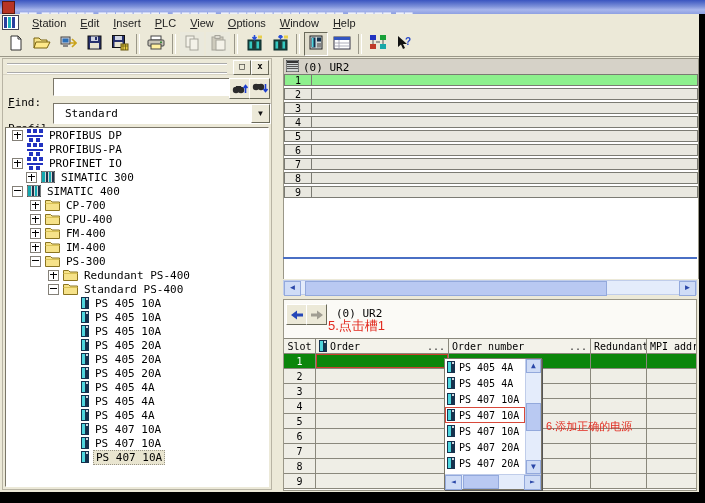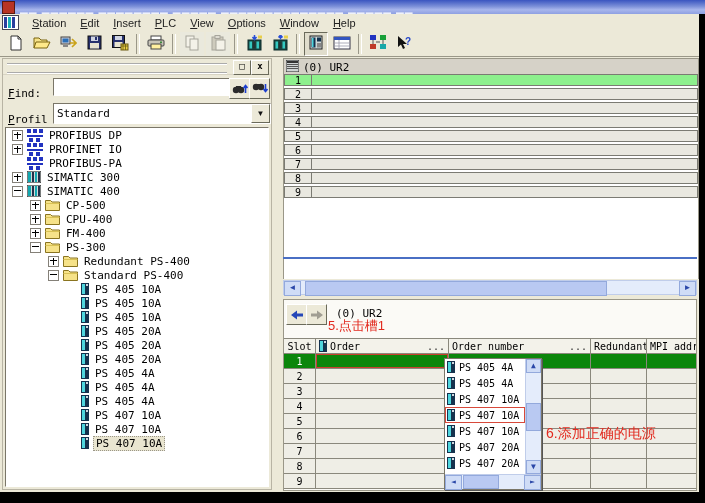--- a/index.html
+++ b/index.html
@@ -39,30 +39,30 @@
            border:1px solid #b8b4a4;}
   .cat-head{position:relative;height:15px;border-bottom:1px solid #d8d4c4;}
   .grip{position:absolute;left:4px;right:44px;top:4px;height:7px;
         border-top:2px groove #fff;border-bottom:2px groove #fff;}
   .cat-btn{position:absolute;top:1px;width:16px;height:13px;background:#ece9d8;
            border:1px solid;border-color:#fff #6a6a5a #6a6a5a #fff;
            font-size:9px;line-height:11px;text-align:center;font-family:"DejaVu Sans Mono",monospace;}
   .cat-btn.max{right:20px;}
   .cat-btn.close{right:2px;font-weight:bold;}
   .cat-row{position:relative;height:26px;}
-  .cat-label{position:absolute;left:5px;top:12px;font-family:"DejaVu Sans Mono",monospace;font-size:11px;}
+  .cat-label{position:absolute;left:5px;top:21px;font-family:"DejaVu Sans Mono",monospace;font-size:11px;}
   .cat-label u{text-decoration:underline;}
   .find-input{position:absolute;left:50px;top:3px;width:172px;height:16px;background:#fff;
               border:1px solid;border-color:#7a7668 #fff #fff #7a7668;font-size:11px;padding:0 2px;}
   .find-btn{position:absolute;top:3px;width:19px;height:19px;background:#ece9d8;
             border:1px solid;border-color:#fff #6a6a5a #6a6a5a #fff;display:flex;align-items:center;justify-content:center;}
   .find-btn.up{left:226px;}.find-btn.down{left:246px;}
   .profil-select{position:absolute;left:50px;top:2px;width:216px;height:19px;background:#fff;
               border:1px solid;border-color:#7a7668 #fff #fff #7a7668;display:flex;align-items:center;}
-  .profil-select .val{flex:1;padding-left:3px;font-family:"DejaVu Sans Mono",monospace;font-size:11px;}
+  .profil-select .val{flex:1;padding-left:11px;font-family:"DejaVu Sans Mono",monospace;font-size:11px;}
   .drop-btn{width:17px;height:17px;background:#ece9d8;border:1px solid;border-color:#fff #6a6a5a #6a6a5a #fff;
             display:flex;align-items:center;justify-content:center;font-size:8px;color:#111;}
   .tree{position:absolute;left:2px;top:68px;width:262px;height:358px;background:#fff;
         border:1px solid;border-color:#7a7668 #fff #fff #7a7668;overflow:hidden;
         font-family:"DejaVu Sans Mono",monospace;font-size:11px;}
   .titem{height:14px;display:flex;align-items:center;white-space:nowrap;}
   .expander{width:9px;height:9px;border:1px solid #848078;background:#fff;position:relative;flex:none;margin-right:4px;}
   .expander::before{content:"";position:absolute;left:1px;right:1px;top:3.5px;height:1px;background:#000;}
   .expander.plus::after{content:"";position:absolute;top:1px;bottom:1px;left:3.5px;width:1px;background:#000;}
   .expander.none{visibility:hidden;}
@@ -93,21 +93,21 @@
   .lower{position:absolute;left:283px;top:299px;width:414px;height:192px;background:#fbfaf6;
          border:1px solid #9a9788;box-sizing:border-box;}
   .navrow{position:relative;height:38px;}
   .navbtn{position:absolute;top:4px;width:19px;height:19px;background:#ece9d8;
           border:1px solid;border-color:#fff #6a6a5a #6a6a5a #fff;
           display:flex;align-items:center;justify-content:center;}
   .navbtn.back{left:2px;}.navbtn.fwd{left:22px;}
   .lower-title{position:absolute;left:52px;top:7px;font-family:"DejaVu Sans Mono",monospace;}
   .ann{color:#e22a1f;font-size:13px;font-family:"Liberation Sans",sans-serif;white-space:nowrap;}
   .ann.step5{position:absolute;left:44px;top:17px;}
-  .ann6{position:absolute;left:262px;top:119px;color:#e22a1f;font-size:14px;white-space:nowrap;margin-top:6px;}
+  .ann6{position:absolute;left:262px;top:119px;color:#e22a1f;font-size:11px;white-space:nowrap;}
 
   .dtable{position:absolute;left:0px;top:38px;width:412px;font-family:"DejaVu Sans Mono",monospace;font-size:10px;}
   .drow{display:flex;height:15px;box-sizing:border-box;border-bottom:1px solid #8a887c;background:#efeee6;}
   .drow.head{height:16px;background:#f3f2ea;border-top:1px solid #8a887c;font-size:10px;}
   .dcell{border-right:1px solid #8a887c;box-sizing:border-box;display:flex;align-items:center;
          padding:0 3px;overflow:hidden;white-space:nowrap;}
   .c-slot{width:32px;justify-content:center;}
   .c-mod{width:133px;}
   .c-ord{width:142px;}
   .c-fw{width:56px;}
@@ -315,48 +315,48 @@
               <rect x="6" y="0" width="4" height="4" fill="#2233c0"></rect>
               <rect x="12" y="0" width="4" height="4" fill="#2233c0"></rect>
               <rect x="0" y="6" width="16" height="2" fill="#2233c0"></rect>
               <rect x="2" y="9" width="4" height="4" fill="#2233c0"></rect>
               <rect x="9" y="9" width="4" height="4" fill="#2233c0"></rect>
             </svg>
           </span>
           <span class="tlabel">PROFIBUS DP</span>
         </div>
         <div class="titem" style="padding-left: 6px;">
-          <span class="expander plus"></span>
+          <span class="expander none"></span>
           <span class="ticon">
             <svg width="16" height="13" viewBox="0 0 16 13">
               <rect x="0" y="0" width="4" height="4" fill="#2233c0"></rect>
               <rect x="6" y="0" width="4" height="4" fill="#2233c0"></rect>
               <rect x="12" y="0" width="4" height="4" fill="#2233c0"></rect>
               <rect x="0" y="6" width="16" height="2" fill="#2233c0"></rect>
               <rect x="2" y="9" width="4" height="4" fill="#2233c0"></rect>
               <rect x="9" y="9" width="4" height="4" fill="#2233c0"></rect>
             </svg>
           </span>
-          <span class="tlabel">PROFINET IO</span>
+          <span class="tlabel">PROFIBUS-PA</span>
         </div>
         <div class="titem" style="padding-left: 6px;">
-          <span class="expander none"></span>
+          <span class="expander plus"></span>
           <span class="ticon">
             <svg width="16" height="13" viewBox="0 0 16 13">
               <rect x="0" y="0" width="4" height="4" fill="#2233c0"></rect>
               <rect x="6" y="0" width="4" height="4" fill="#2233c0"></rect>
               <rect x="12" y="0" width="4" height="4" fill="#2233c0"></rect>
               <rect x="0" y="6" width="16" height="2" fill="#2233c0"></rect>
               <rect x="2" y="9" width="4" height="4" fill="#2233c0"></rect>
               <rect x="9" y="9" width="4" height="4" fill="#2233c0"></rect>
             </svg>
           </span>
-          <span class="tlabel">PROFIBUS-PA</span>
-        </div>
-        <div class="titem" style="padding-left: 6px; text-align: right;">
+          <span class="tlabel">PROFINET IO</span>
+        </div>
+        <div class="titem" style="padding-left: 20px; text-align: right;">
           <span class="expander plus"></span>
           <span class="ticon">
             <svg width="14" height="12" viewBox="0 0 14 12">
               <rect width="14" height="12" fill="#cfd8d8" stroke="#222"></rect>
               <rect x="1" y="1" width="3" height="10" fill="#12a8b0"></rect>
               <rect x="5" y="1" width="2" height="10" fill="#23304a"></rect>
               <rect x="8" y="1" width="2" height="10" fill="#12a8b0"></rect>
               <rect x="11" y="1" width="2" height="10" fill="#23304a"></rect>
             </svg>
           </span>
@@ -376,41 +376,51 @@
           <span class="tlabel">SIMATIC 400</span>
         </div>
         <div class="titem" style="padding-left: 24px;">
           <span class="expander plus"></span>
           <span class="ticon">
             <svg width="15" height="12" viewBox="0 0 15 12">
               <path d="M0.5 3 V1.5 H5.5 L7 3 H14.5 V11.5 H0.5 Z" fill="#f6e289" stroke="#8a7420"></path>
               <path d="M0.5 4.5 H14.5" stroke="#d9c255"></path>
             </svg>
           </span>
-          <span class="tlabel">CP-500</span>
+          <span class="tlabel">CP-700</span>
         </div>
         <div class="titem" style="padding-left: 24px;">
           <span class="expander plus"></span>
           <span class="ticon">
             <svg width="15" height="12" viewBox="0 0 15 12">
               <path d="M0.5 3 V1.5 H5.5 L7 3 H14.5 V11.5 H0.5 Z" fill="#f6e289" stroke="#8a7420"></path>
               <path d="M0.5 4.5 H14.5" stroke="#d9c255"></path>
             </svg>
           </span>
           <span class="tlabel">CPU-400</span>
         </div>
         <div class="titem" style="padding-left: 24px;">
           <span class="expander plus"></span>
           <span class="ticon">
             <svg width="15" height="12" viewBox="0 0 15 12">
               <path d="M0.5 3 V1.5 H5.5 L7 3 H14.5 V11.5 H0.5 Z" fill="#f6e289" stroke="#8a7420"></path>
               <path d="M0.5 4.5 H14.5" stroke="#d9c255"></path>
             </svg>
           </span>
           <span class="tlabel">FM-400</span>
+        </div>
+        <div class="titem" style="padding-left: 24px;">
+          <span class="expander plus"></span>
+          <span class="ticon">
+            <svg width="15" height="12" viewBox="0 0 15 12">
+              <path d="M0.5 3 V1.5 H5.5 L7 3 H14.5 V11.5 H0.5 Z" fill="#f6e289" stroke="#8a7420"></path>
+              <path d="M0.5 4.5 H14.5" stroke="#d9c255"></path>
+            </svg>
+          </span>
+          <span class="tlabel">IM-400</span>
         </div>
         <div class="titem" style="padding-left: 24px;">
           <span class="expander "></span>
           <span class="ticon">
             <svg width="15" height="12" viewBox="0 0 15 12">
               <path d="M0.5 3 V1.5 H5.5 L7 3 H14.5 V11.5 H0.5 Z" fill="#f6e289" stroke="#8a7420"></path>
               <path d="M0.5 4.5 H14.5" stroke="#d9c255"></path>
             </svg>
           </span>
           <span class="tlabel">PS-300</span>

